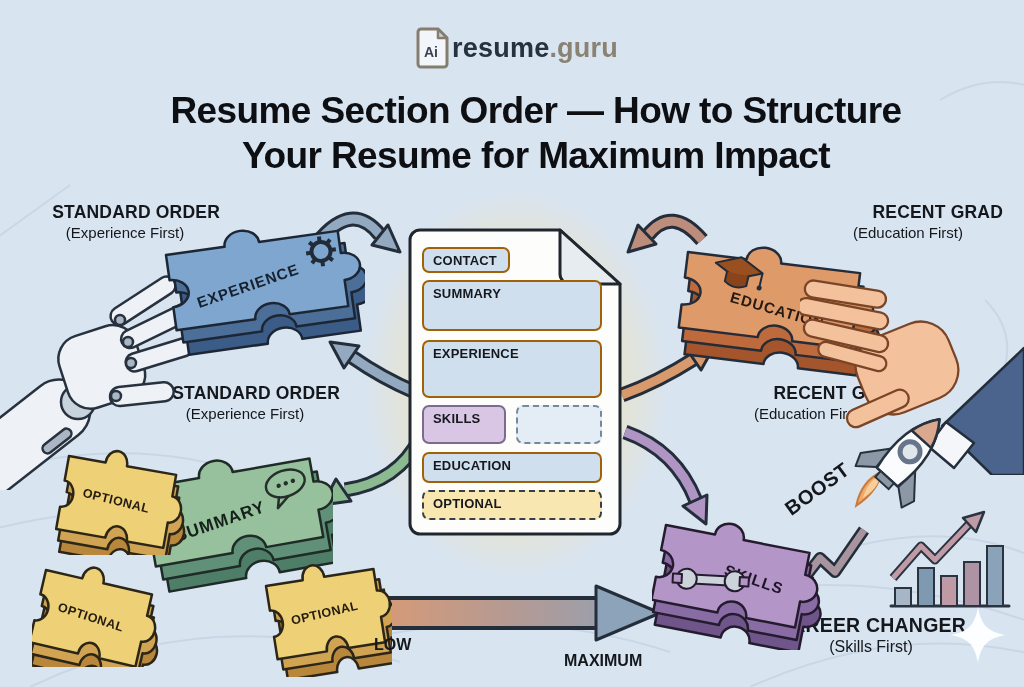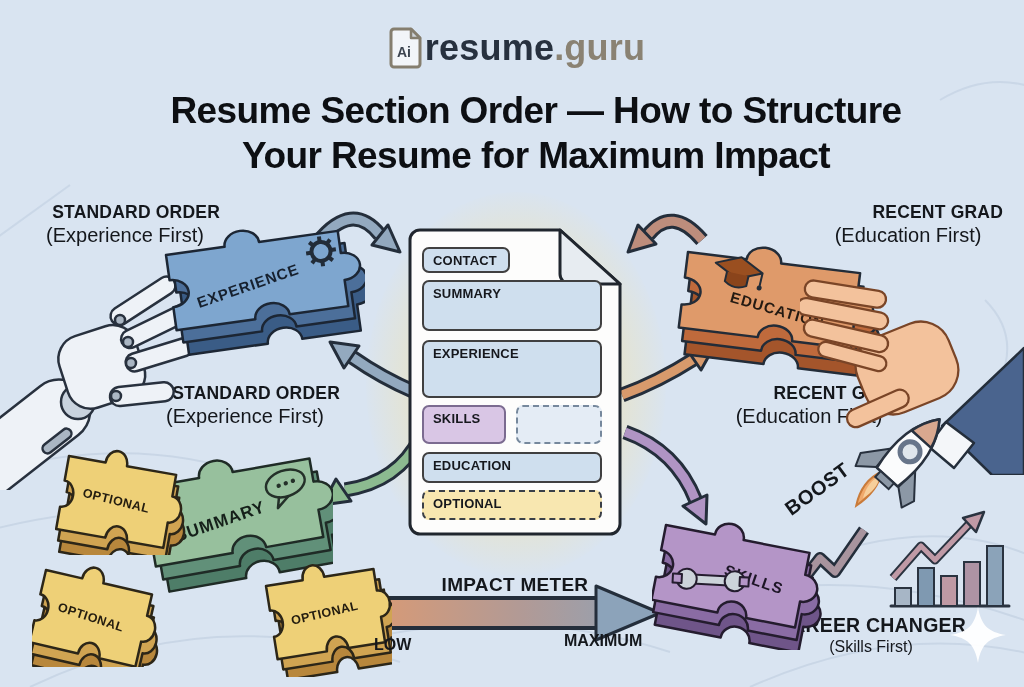--- a/index.html
+++ b/index.html
@@ -2,33 +2,33 @@
 <html><head>
 <meta charset="utf-8">
 <style>
   html,body{margin:0;padding:0;background:#b9c6d6;}
   .stage{position:relative;width:1024px;height:687px;background:#d9e4f1;overflow:hidden;
          font-family:"Liberation Sans",sans-serif;}
   .abs{position:absolute;}
   svg{display:block;}
   
   .hdr{left:4px;top:26px;width:100%;display:flex;justify-content:center;align-items:center;}
-  .brand{font-size:36px;font-weight:700;letter-spacing:.2px;}
+  .brand{font-size:27px;font-weight:700;letter-spacing:.2px;}
   .brand .bp{color:#27313f;}
   .brand .bs{color:#8a8273;}
   .title{left:0;top:88px;width:100%;text-align:center;font-size:37px;font-weight:700;
          color:#0d0f13;line-height:1.22;letter-spacing:-0.6px;margin-left:24px;}
   
   .lbl{text-align:center;color:#14171c;}
   .lbl .lh{font-size:17.5px;font-weight:700;letter-spacing:.2px;text-align:right;}
-  .lbl .ls{font-size:20px;margin-top:1px;}
+  .lbl .ls{font-size:15px;margin-top:1px;}
   
   .box{position:absolute;border-radius:7px;font-size:13px;font-weight:700;color:#16181d;
        padding:4px 0 0 9px;box-sizing:border-box;letter-spacing:.2px;}
-  .box-blue{background:#cfdfee;border:2px solid #404040;}
+  .box-blue{background:#cfdfee;border:2px solid #a16207;}
   .box-purple{background:#d9c6e5;border:2px solid #7b6b90;}
   .box-dashed{background:rgba(207,223,238,.55);border:2px dashed #76889c;}
   .box-yellow{background:#f8e7b0;border:2px dashed #3a3f47;}
   .glow{background:radial-gradient(ellipse at center, rgba(246,227,160,.9) 0%,
         rgba(246,227,160,.45) 45%, rgba(246,227,160,0) 72%);border-radius:50%;}
   .impact-title{font-size:19px;font-weight:700;color:#14171c;text-align:center;letter-spacing:.3px;}
   .impact-end{font-size:16px;font-weight:700;color:#14171c;}
   .boost{font-size:20px;font-weight:700;color:#14171c;transform:rotate(-36deg);letter-spacing:.5px;}
 </style>
 </head>
@@ -312,21 +312,20 @@
       <rect x="33" y="58" width="16" height="38" fill="#7f99b1"></rect>
       <rect x="56" y="66" width="16" height="30" fill="#bf99a4"></rect>
       <rect x="79" y="52" width="16" height="44" fill="#ae93a4"></rect>
       <rect x="102" y="36" width="16" height="60" fill="#8ba3b9"></rect>
     </g>
     <path d="M8,68 L36,36 L50,50 L86,12" fill="none" stroke="#2a3340" stroke-width="9" stroke-linejoin="round"></path>
     <path d="M8,68 L36,36 L50,50 L86,12" fill="none" stroke="#c09aa6" stroke-width="5" stroke-linejoin="round"></path>
     <polygon points="99,2 78,8 91,22" fill="#c09aa6" stroke="#2a3340" stroke-width="2.5" stroke-linejoin="round"></polygon>
   </svg>
 
-  <div class="abs impact-title" style="left:425px;top:574px;width:180px;">IMPACT METER</div>
   <div class="abs impact-end" style="left:374px;top:636px;">LOW</div>
-  <div class="abs impact-end" style="left:564px;top:632px;">MAXIMUM</div>
+  <div class="abs impact-end" style="left:564px;top:652px;">MAXIMUM</div>
 
   <svg class="abs" style="left:948px;top:605px;" width="60" height="60" viewBox="0 0 60 60">
     <path d="M30,2 C33,20 40,27 58,30 C40,33 33,40 30,58 C27,40 20,33 2,30 C20,27 27,20 30,2 Z" fill="#ffffff" opacity="0.95"></path>
   </svg>
 
 </div>
 
 </body></html>

